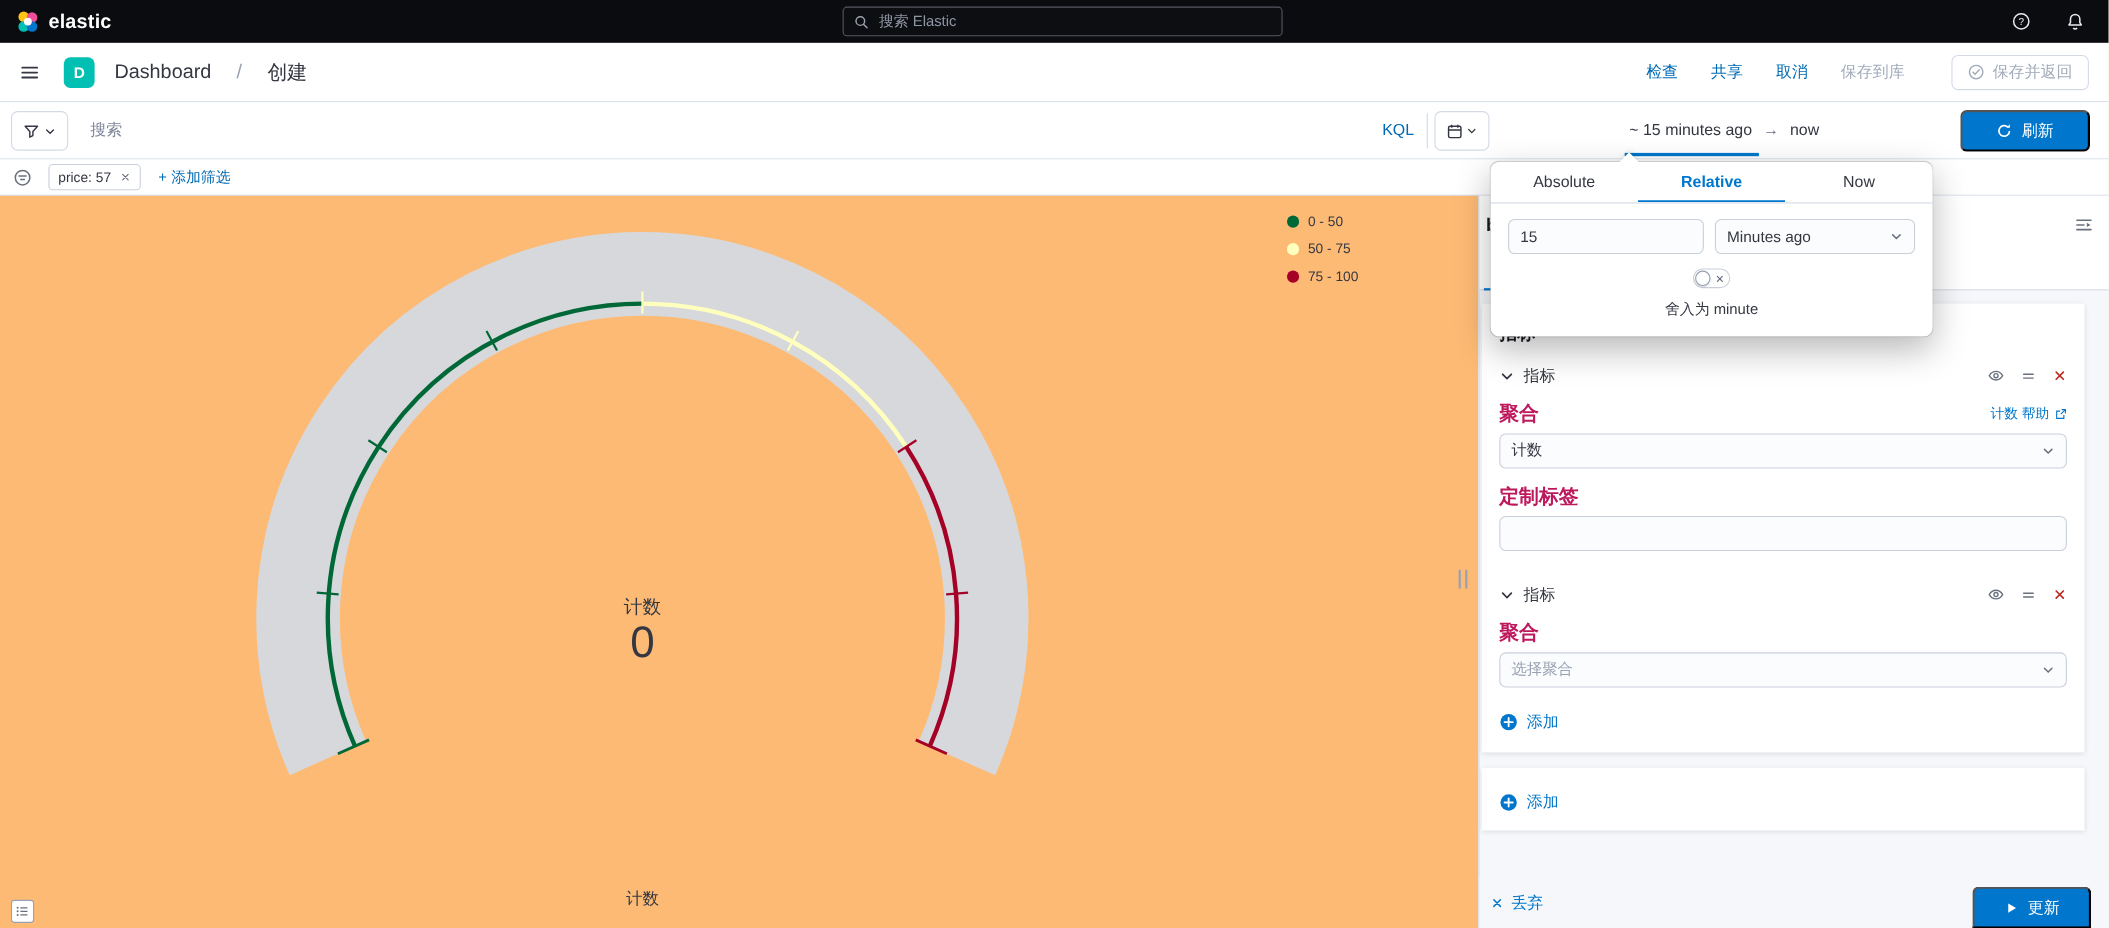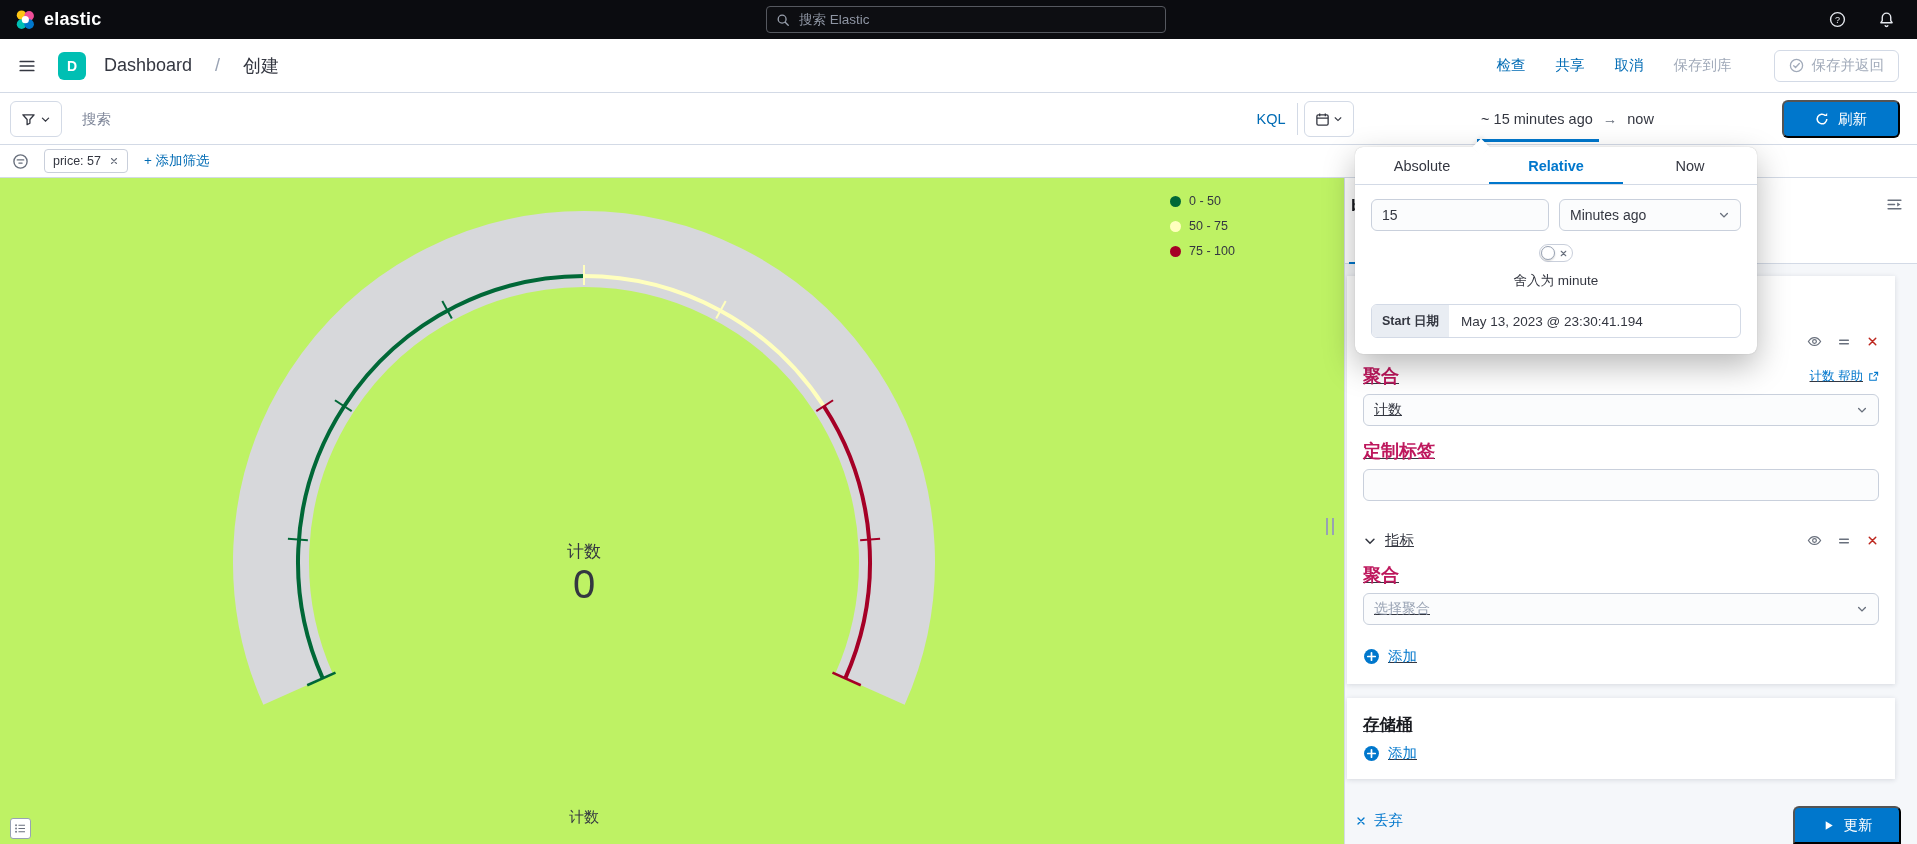--- a/index.html
+++ b/index.html
@@ -56,41 +56,41 @@
   
   .filterbar { position: absolute; left: 0; top: 145px; width: 100%; height: 33px; background: #fff; border-bottom: 1px solid #d3dae6;
     display: flex; align-items: center; padding: 0 12px; }
   .filter-opts { color: #69707d; margin-right: 15px; }
   .filter-pill { height: 24px; border: 1px solid #c9cfdb; border-radius: 4px; background: #fff; display: flex; align-items: center;
     gap: 8px; padding: 0 8px; font-size: 12.5px; color: #343741; }
   .filter-pill .icon { color: #69707d; }
   .add-filter { margin-left: 16px; color: #006BB4; font-size: 13.5px; }
 
   
-  .chart-area { position: absolute; left: 0; top: 178px; width: 1344px; height: 666px; background: #bef264; overflow: hidden; }
+  .chart-area { position: absolute; left: 0; top: 178px; width: 1344px; height: 666px; background: #fdba74; overflow: hidden; }
   .legend { position: absolute; left: 1170px; top: 16px; display: flex; flex-direction: column; gap: 11px; }
   .legend-item { display: flex; align-items: center; gap: 8px; font-size: 12.5px; color: #343741; }
   .legend-dot { width: 11px; height: 11px; border-radius: 50%; background: #ccc; }
   .gauge-center-label { position: absolute; left: 484px; top: 362px; width: 200px; text-align: center; font-size: 17px; color: #343741; }
   .gauge-value { position: absolute; left: 484px; top: 384px; width: 200px; text-align: center; font-size: 40px; line-height: 44px; color: #343741; }
   .gauge-axis-label { position: absolute; left: 484px; top: 630px; width: 200px; text-align: center; font-size: 15px; color: #343741; }
   .legend-toggle { position: absolute; left: 10px; top: 640px; width: 21px; height: 21px; border: 1px solid #98a2b3; border-radius: 3px;
     color: #69707d; display: flex; align-items: center; justify-content: center; background: #fff; }
   .resize-handle { position: absolute; left: 1326px; top: 340px; width: 8px; height: 17px;
     border-left: 2px solid #98a2b3; border-right: 2px solid #98a2b3; }
 
   
   .sidebar { position: absolute; left: 1344px; top: 178px; right: 0; bottom: 0; background: #f5f7fa; border-left: 1px solid #d3dae6; }
   .sb-header { position: absolute; left: 0; right: 0; top: 0; height: 86px; background: #fff; border-bottom: 1px solid #d3dae6; }
   .sb-title { position: absolute; left: 6px; top: 18px; font-size: 16.5px; font-weight: 700; color: #1a1c21; }
   .collapse-btn { position: absolute; right: 14px; top: 18px; color: #69707d; }
   .sb-tab { position: absolute; left: 4px; bottom: -1px; padding: 0 10px 9px; color: #0077CC; font-weight: 600; font-size: 15px;
     border-bottom: 2px solid #0077CC; }
   .sb-body { position: absolute; left: 0; right: 0; top: 86px; bottom: 46px; padding: 12px 22px 0 2px; overflow: hidden; }
-  .card { background: #fff; border-radius: 0; box-shadow: 0 1px 5px rgba(31,38,56,.14); padding: 14px 16px; margin-bottom: 14px; text-decoration: underline; }
+  .card { background: #fff; border-radius: 0; box-shadow: 0 1px 5px rgba(31,38,56,.14); padding: 14px 16px; margin-bottom: 14px; }
   .panel-title { font-size: 16.5px; font-weight: 700; color: #1a1c21; margin: 2px 0 18px; }
   .accordion { display: flex; align-items: center; gap: 8px; font-size: 14.5px; color: #343741; }
   .accordion.second { margin-top: 30px; }
   .acc-icons { margin-left: auto; display: flex; align-items: center; gap: 15px; color: #69707d; }
   .acc-icons .danger { color: #BD271E; }
   .form-label-row { display: flex; align-items: center; justify-content: space-between; margin: 13px 0 6px; }
   .form-label { font-size: 18px; font-weight: 700; color: #be185d; }
   .help-link { display: flex; align-items: center; gap: 5px; color: #0077CC; font-size: 12.5px; }
   .select, .text-input { height: 32px; border: 1px solid #c9d0dc; border-radius: 6px; background: #fbfcfd; display: flex;
     align-items: center; justify-content: space-between; padding: 0 10px; font-size: 14px; color: #343741; width: 100%; }
@@ -421,21 +421,20 @@
                 <circle cx="8" cy="8" r="7" fill="currentColor"></circle>
                 <path d="M8 4.5v7M4.5 8h7" stroke="#fff" stroke-width="1.6" stroke-linecap="round"></path>
               </svg>
           </span>
           <span>添加</span>
         </span>
       </div>
     </div>
 
     <div class="card">
-      <div class="panel-title" style="margin-bottom:6px">存储桶</div>
       <div class="add-row" style="margin:8px 0 2px">
         <span class="add-btn">
           <span class="icon">
             <svg width="17" height="17" viewBox="0 0 16 16">
                 <circle cx="8" cy="8" r="7" fill="currentColor"></circle>
                 <path d="M8 4.5v7M4.5 8h7" stroke="#fff" stroke-width="1.6" stroke-linecap="round"></path>
               </svg>
           </span>
           <span>添加</span>
         </span>
@@ -486,18 +485,14 @@
       <span class="switch">
         <span class="switch-knob"></span>
         <span class="switch-x icon">
           <svg width="9" height="9" viewBox="0 0 16 16">
               <path d="M4 4l8 8M12 4l-8 8" stroke="currentColor" stroke-width="2" stroke-linecap="round"></path>
             </svg>
         </span>
       </span>
       <span>舍入为 minute</span>
     </div>
-    <div class="pp-start">
-      <span class="pp-start-label">Start 日期</span>
-      <span class="pp-start-value">May 13, 2023 @ 23:30:41.194</span>
-    </div>
   </div>
 </div>
 
 </body></html>

